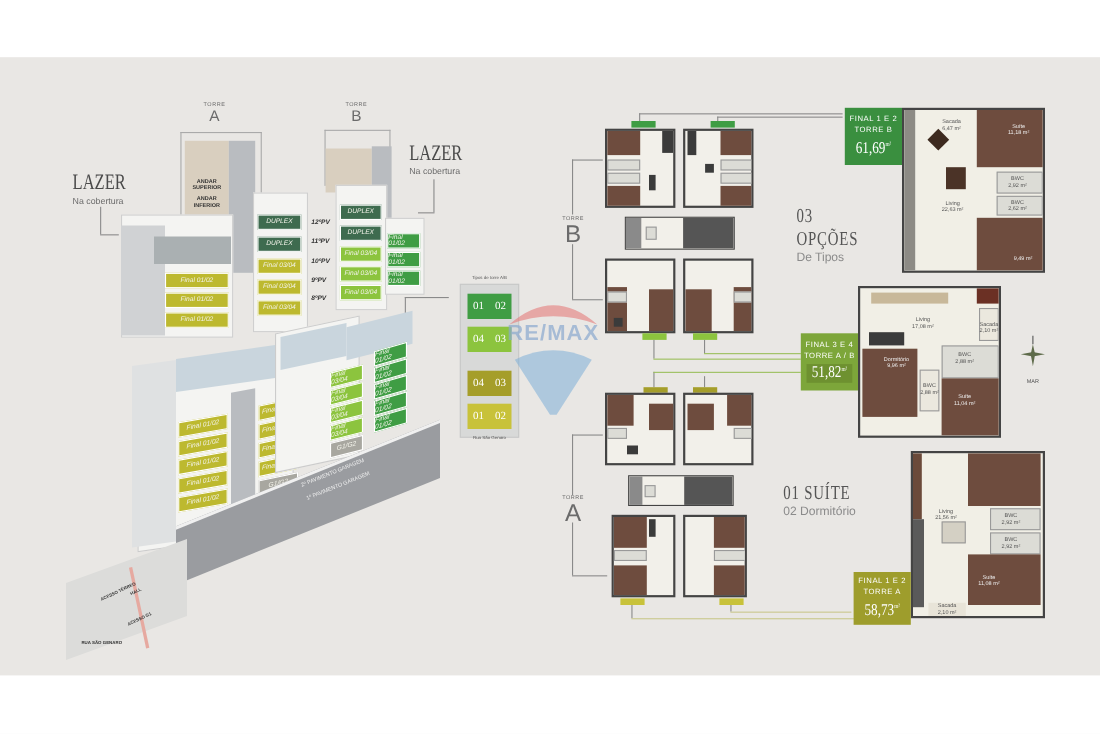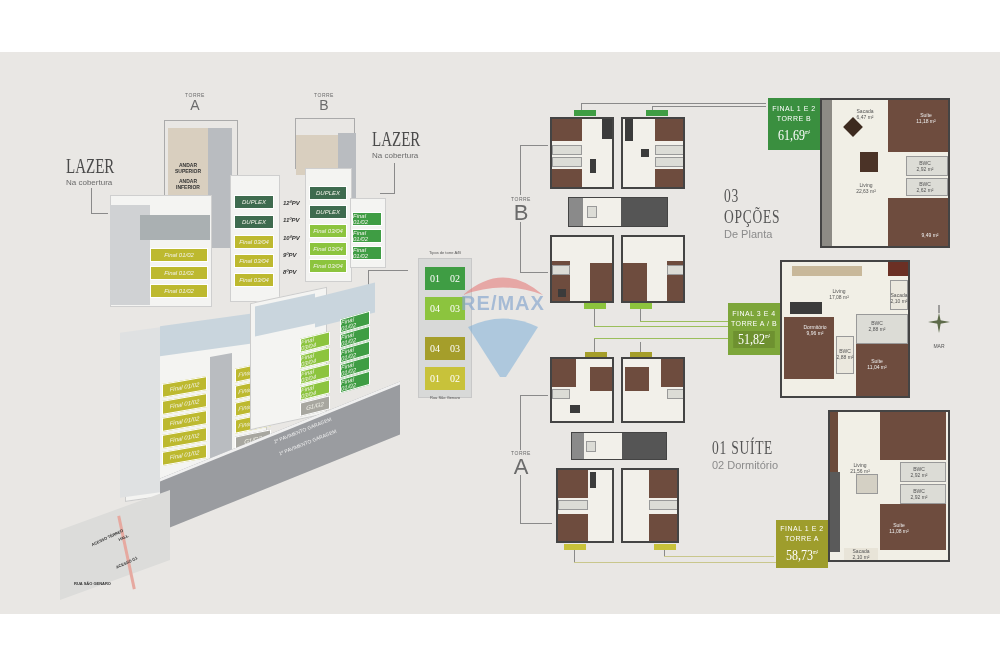--- a/index.html
+++ b/index.html
@@ -309,21 +309,21 @@
   <div class="room-d" style="left:24px;top:20px;width:14px;height:14px;transform:rotate(45deg);background:#3d2a1f;"></div>
   <div class="rlabel" style="left:26px;top:8px;width:34px;"><span>Sacada</span><br><span>6,47 m²</span></div>
   <div class="rlabel-w" style="left:86px;top:12px;width:36px;"><span>Suíte</span><br><span>11,18 m²</span></div>
   <div class="rlabel" style="left:88px;top:60px;width:30px;"><span>BWC</span><br><span>2,92 m²</span></div>
   <div class="rlabel" style="left:88px;top:81px;width:30px;"><span>BWC</span><br><span>2,62 m²</span></div>
   <div class="rlabel" style="left:26px;top:82px;width:36px;"><span>Living</span><br><span>22,63 m²</span></div>
   <div class="rlabel-w" style="left:90px;top:132px;width:36px;"><span>9,49 m²</span></div>
 </div>
 <div class="abs" style="left:724px;top:186px;width:90px;">
   <div class="opt-title">03 OPÇÕES</div>
-  <div class="opt-sub">De Planta</div>
+  <div class="opt-sub">De Tipos</div>
 </div>
 
 <div class="big-tag" style="left:728px;top:303px;width:52px;height:52px;background:#7da63a;">
   <div class="t1"><span>FINAL 3 E 4</span><br><span>TORRE A / B</span></div>
   <div class="area" style="background:#6e9130;margin-top:2px;"><span>51,82</span><sup>m²</sup></div>
 </div>
 <div class="plan" style="left:780px;top:260px;width:130px;height:138px;background:#f1efe6;">
   <div class="room-d" style="left:10px;top:4px;width:70px;height:10px;background:#c8b89a;"></div>
   <div class="room-d" style="left:106px;top:0;width:20px;height:14px;background:#6b3024;"></div>
   <div class="room-b" style="left:108px;top:18px;width:18px;height:30px;background:#ebe8de;"></div>

